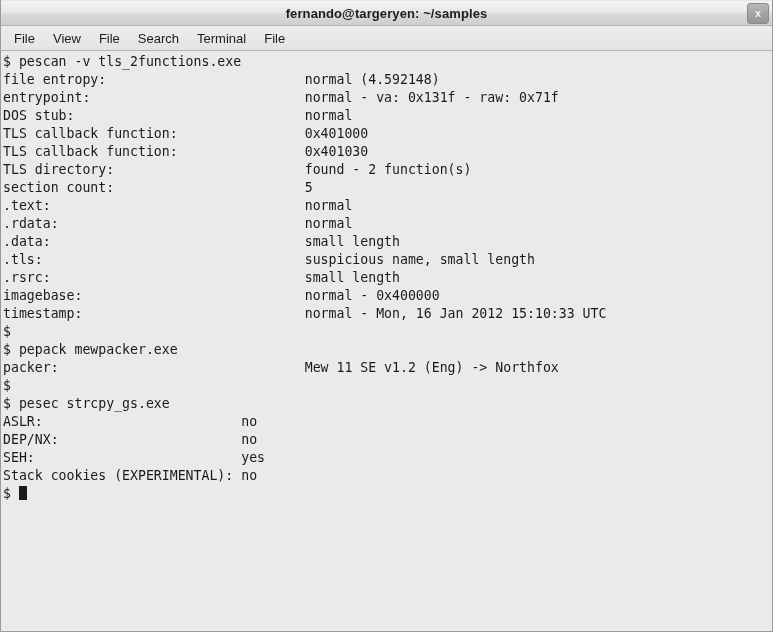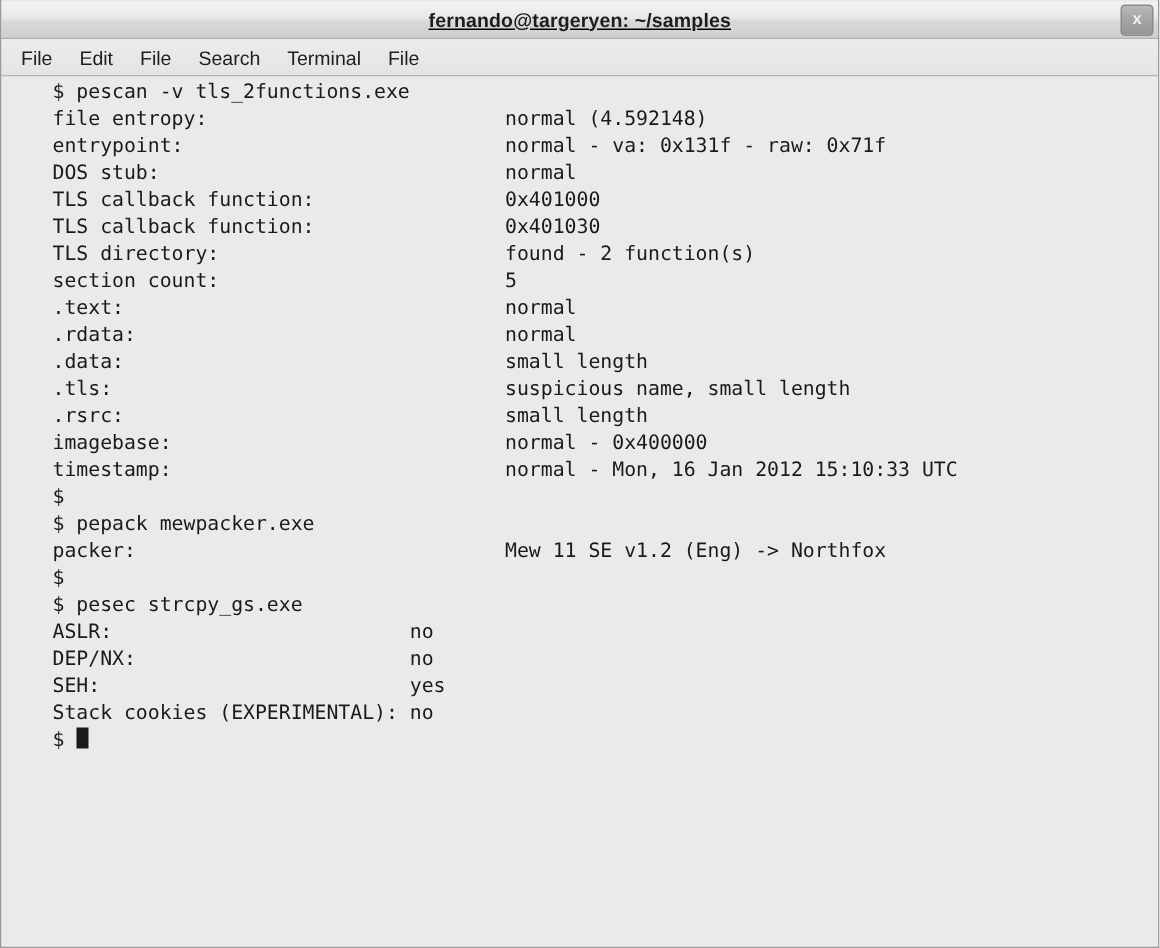--- a/index.html
+++ b/index.html
@@ -27,21 +27,20 @@
   #titlebar {
     position: relative;
     height: 26px;
     flex: 0 0 26px;
     background: linear-gradient(to bottom, #f3f3f3 0%, #e8e8e8 45%, #d9d9d9 55%, #cfcfcf 100%);
     border-bottom: 1px solid #b0b0b0;
     border-top: 1px solid #e8e8e8;
     display: flex;
     align-items: center;
     justify-content: center;
-    text-decoration: underline;
   }
   #titlebar-text {
     font-size: 13px;
     font-weight: bold;
     color: #1d1d1d;
     letter-spacing: 0.1px;
     white-space: nowrap;
     font-family: "Liberation Sans", sans-serif;
   }
   #close-button {
@@ -92,21 +91,21 @@
     cursor: text;
   }
   #screen {
     font-family: "DejaVu Sans Mono", "Liberation Mono", monospace;
     font-size: 13.2px;
     line-height: 18px;
     color: #1a1a1a;
     white-space: pre;
     letter-spacing: 0px;
   }
-  .line { height: 18px; white-space: pre; margin-left: 32px; }
+  .line { height: 18px; white-space: pre; }
   .label { display: inline-block; text-align: center; }
   .cursor {
     display: inline-block;
     width: 8.6px;
     height: 14px;
     background: #1a1a1a;
     vertical-align: -2px;
   }
 </style>
 </head>
@@ -116,21 +115,21 @@
 
   <div id="titlebar">
     <span id="titlebar-text">fernando@targeryen: ~/samples</span>
     <div id="close-button">
       <span class="glyph">x</span>
     </div>
   </div>
 
   <div id="menubar">
     <div class="menu-item">File</div>
-    <div class="menu-item">Edit</div>
+    <div class="menu-item">View</div>
     <div class="menu-item">File</div>
     <div class="menu-item">Search</div>
     <div class="menu-item">Terminal</div>
     <div class="menu-item">File</div>
   </div>
 
   <div id="terminal">
     <div id="screen"><div class="line">$ pescan -v tls_2functions.exe</div><div class="line"><span class="label">file entropy:                         </span><span>normal (4.592148)</span></div><div class="line"><span class="label">entrypoint:                           </span><span>normal - va: 0x131f - raw: 0x71f</span></div><div class="line"><span class="label">DOS stub:                             </span><span>normal</span></div><div class="line"><span class="label">TLS callback function:                </span><span>0x401000</span></div><div class="line"><span class="label">TLS callback function:                </span><span>0x401030</span></div><div class="line"><span class="label">TLS directory:                        </span><span>found - 2 function(s)</span></div><div class="line"><span class="label">section count:                        </span><span>5</span></div><div class="line"><span class="label">.text:                                </span><span>normal</span></div><div class="line"><span class="label">.rdata:                               </span><span>normal</span></div><div class="line"><span class="label">.data:                                </span><span>small length</span></div><div class="line"><span class="label">.tls:                                 </span><span>suspicious name, small length</span></div><div class="line"><span class="label">.rsrc:                                </span><span>small length</span></div><div class="line"><span class="label">imagebase:                            </span><span>normal - 0x400000</span></div><div class="line"><span class="label">timestamp:                            </span><span>normal - Mon, 16 Jan 2012 15:10:33 UTC</span></div><div class="line">$</div><div class="line">$ pepack mewpacker.exe</div><div class="line"><span class="label">packer:                               </span><span>Mew 11 SE v1.2 (Eng) -&gt; Northfox</span></div><div class="line">$</div><div class="line">$ pesec strcpy_gs.exe</div><div class="line"><span class="label">ASLR:                         </span><span>no</span></div><div class="line"><span class="label">DEP/NX:                       </span><span>no</span></div><div class="line"><span class="label">SEH:                          </span><span>yes</span></div><div class="line"><span class="label">Stack cookies (EXPERIMENTAL): </span><span>no</span></div><div class="line"><span>$ </span><span class="cursor"></span></div></div>
   </div>
 

